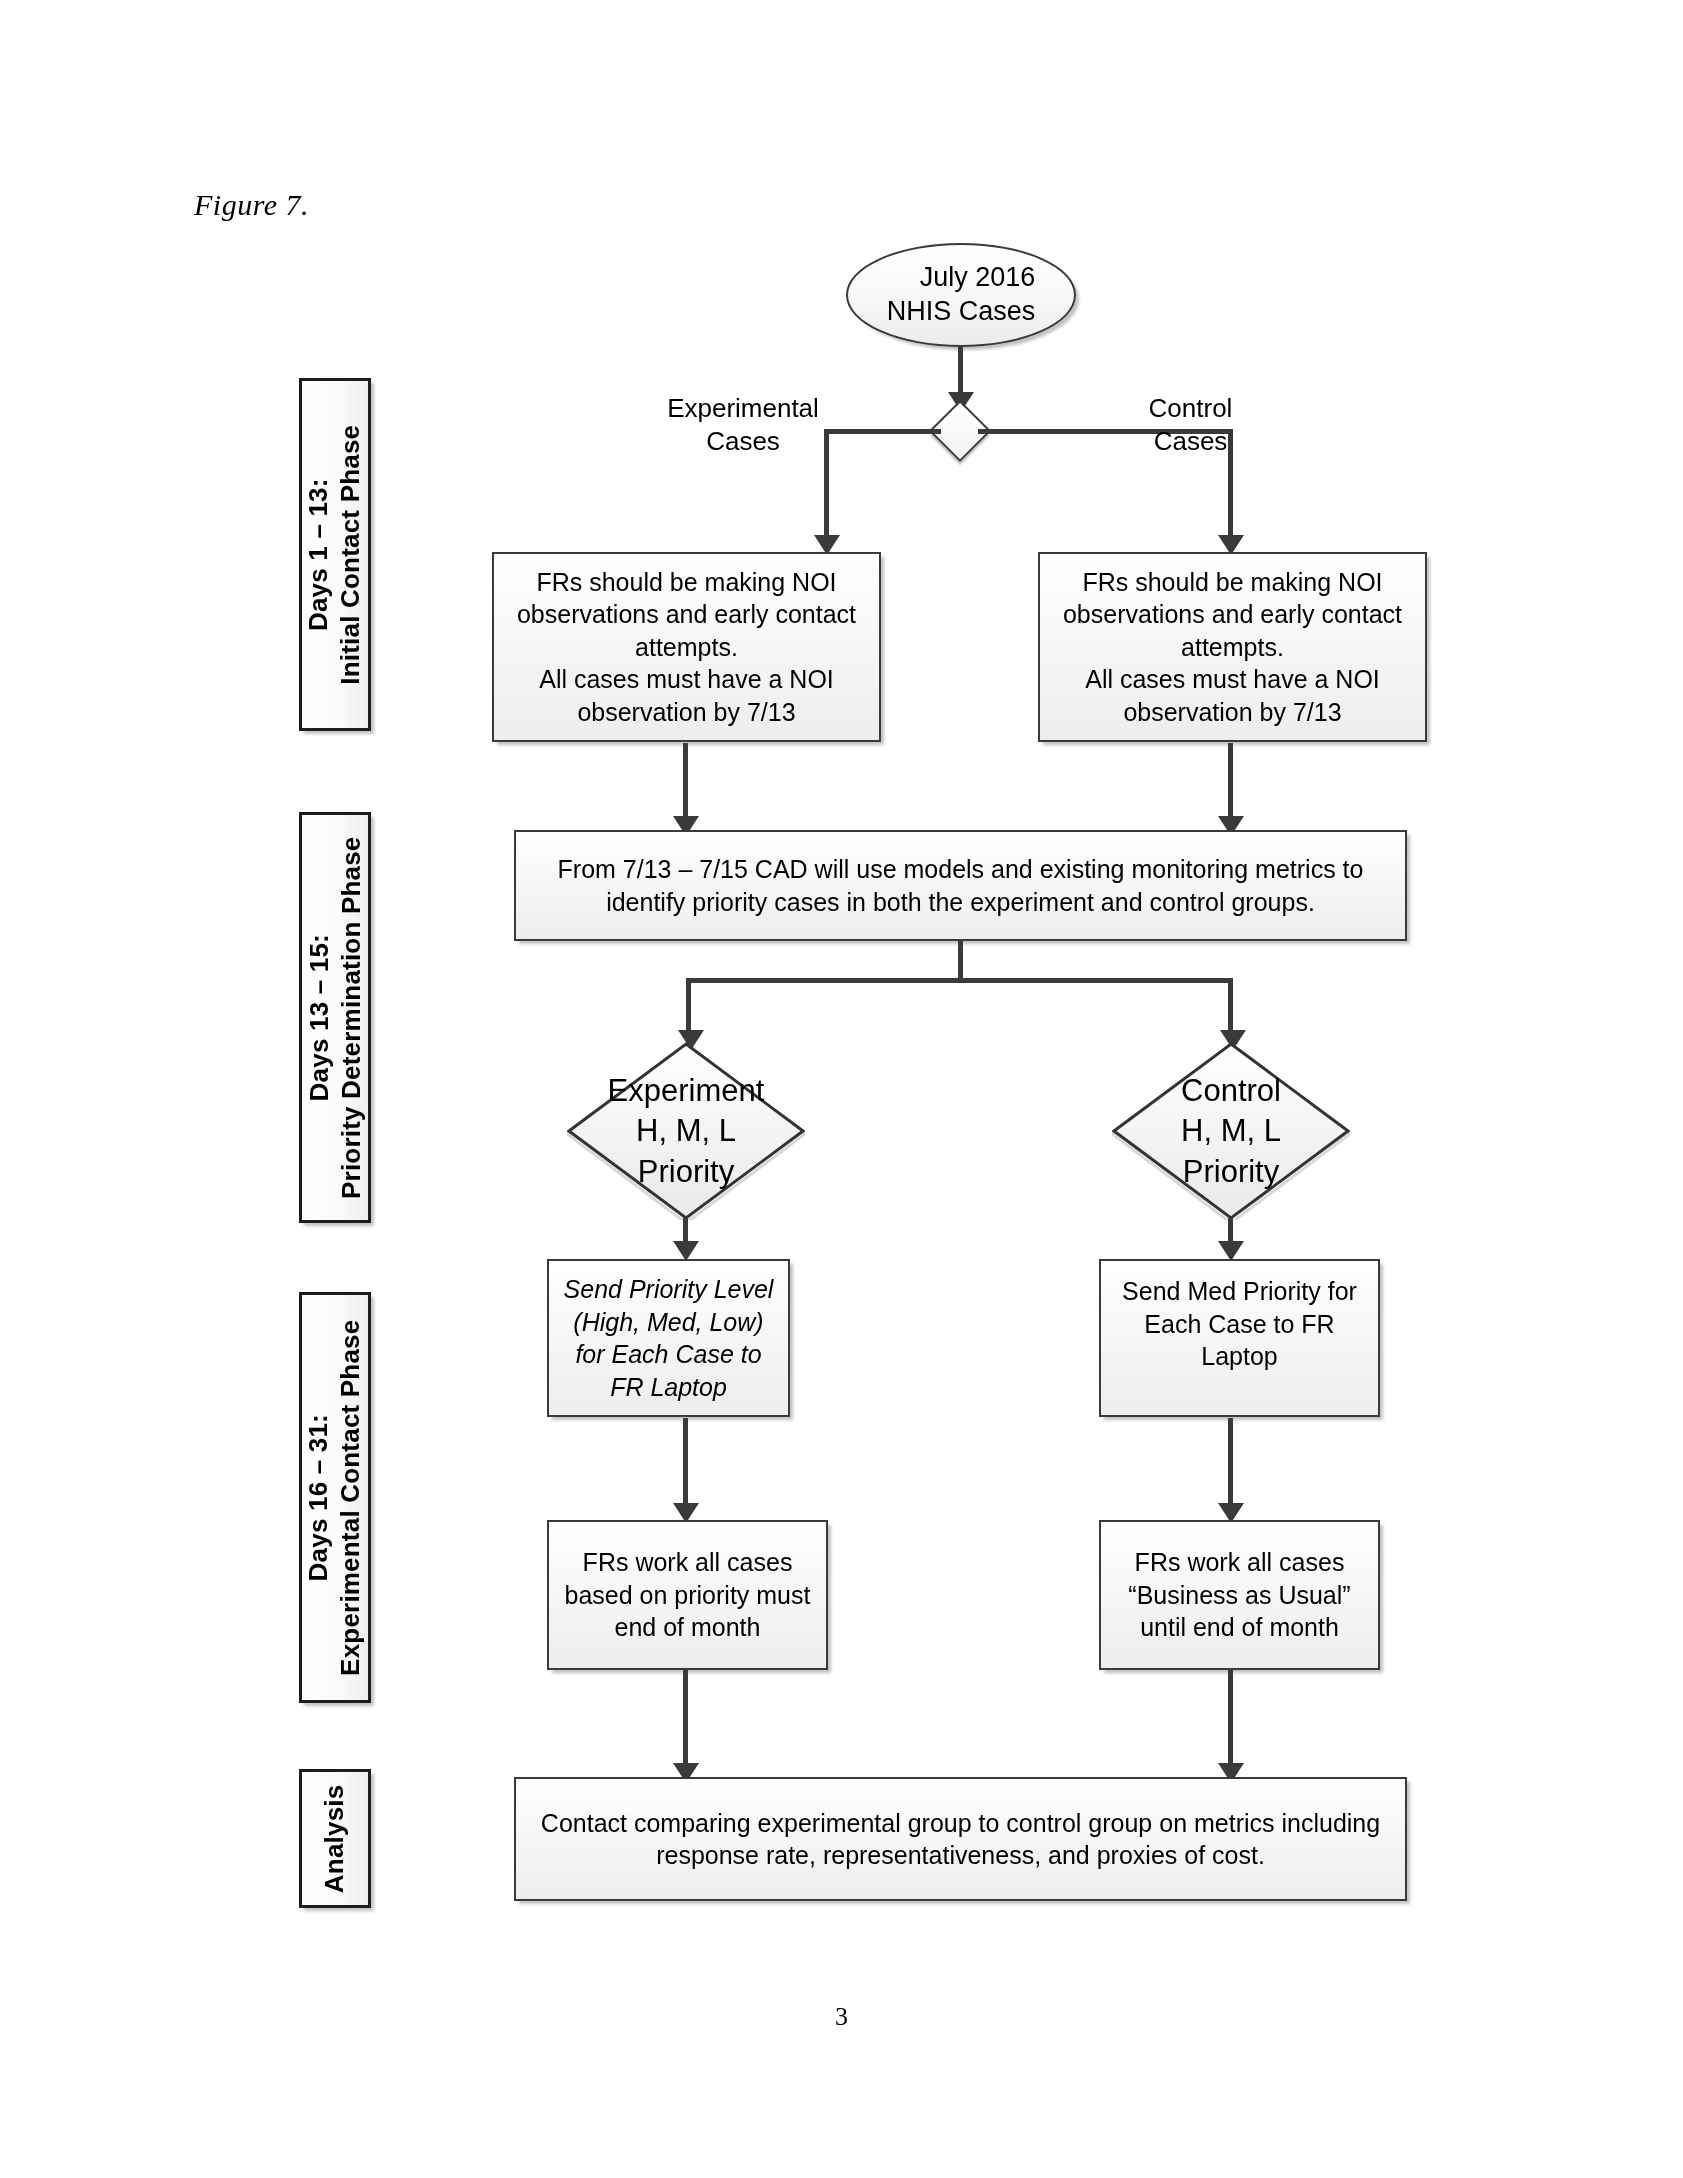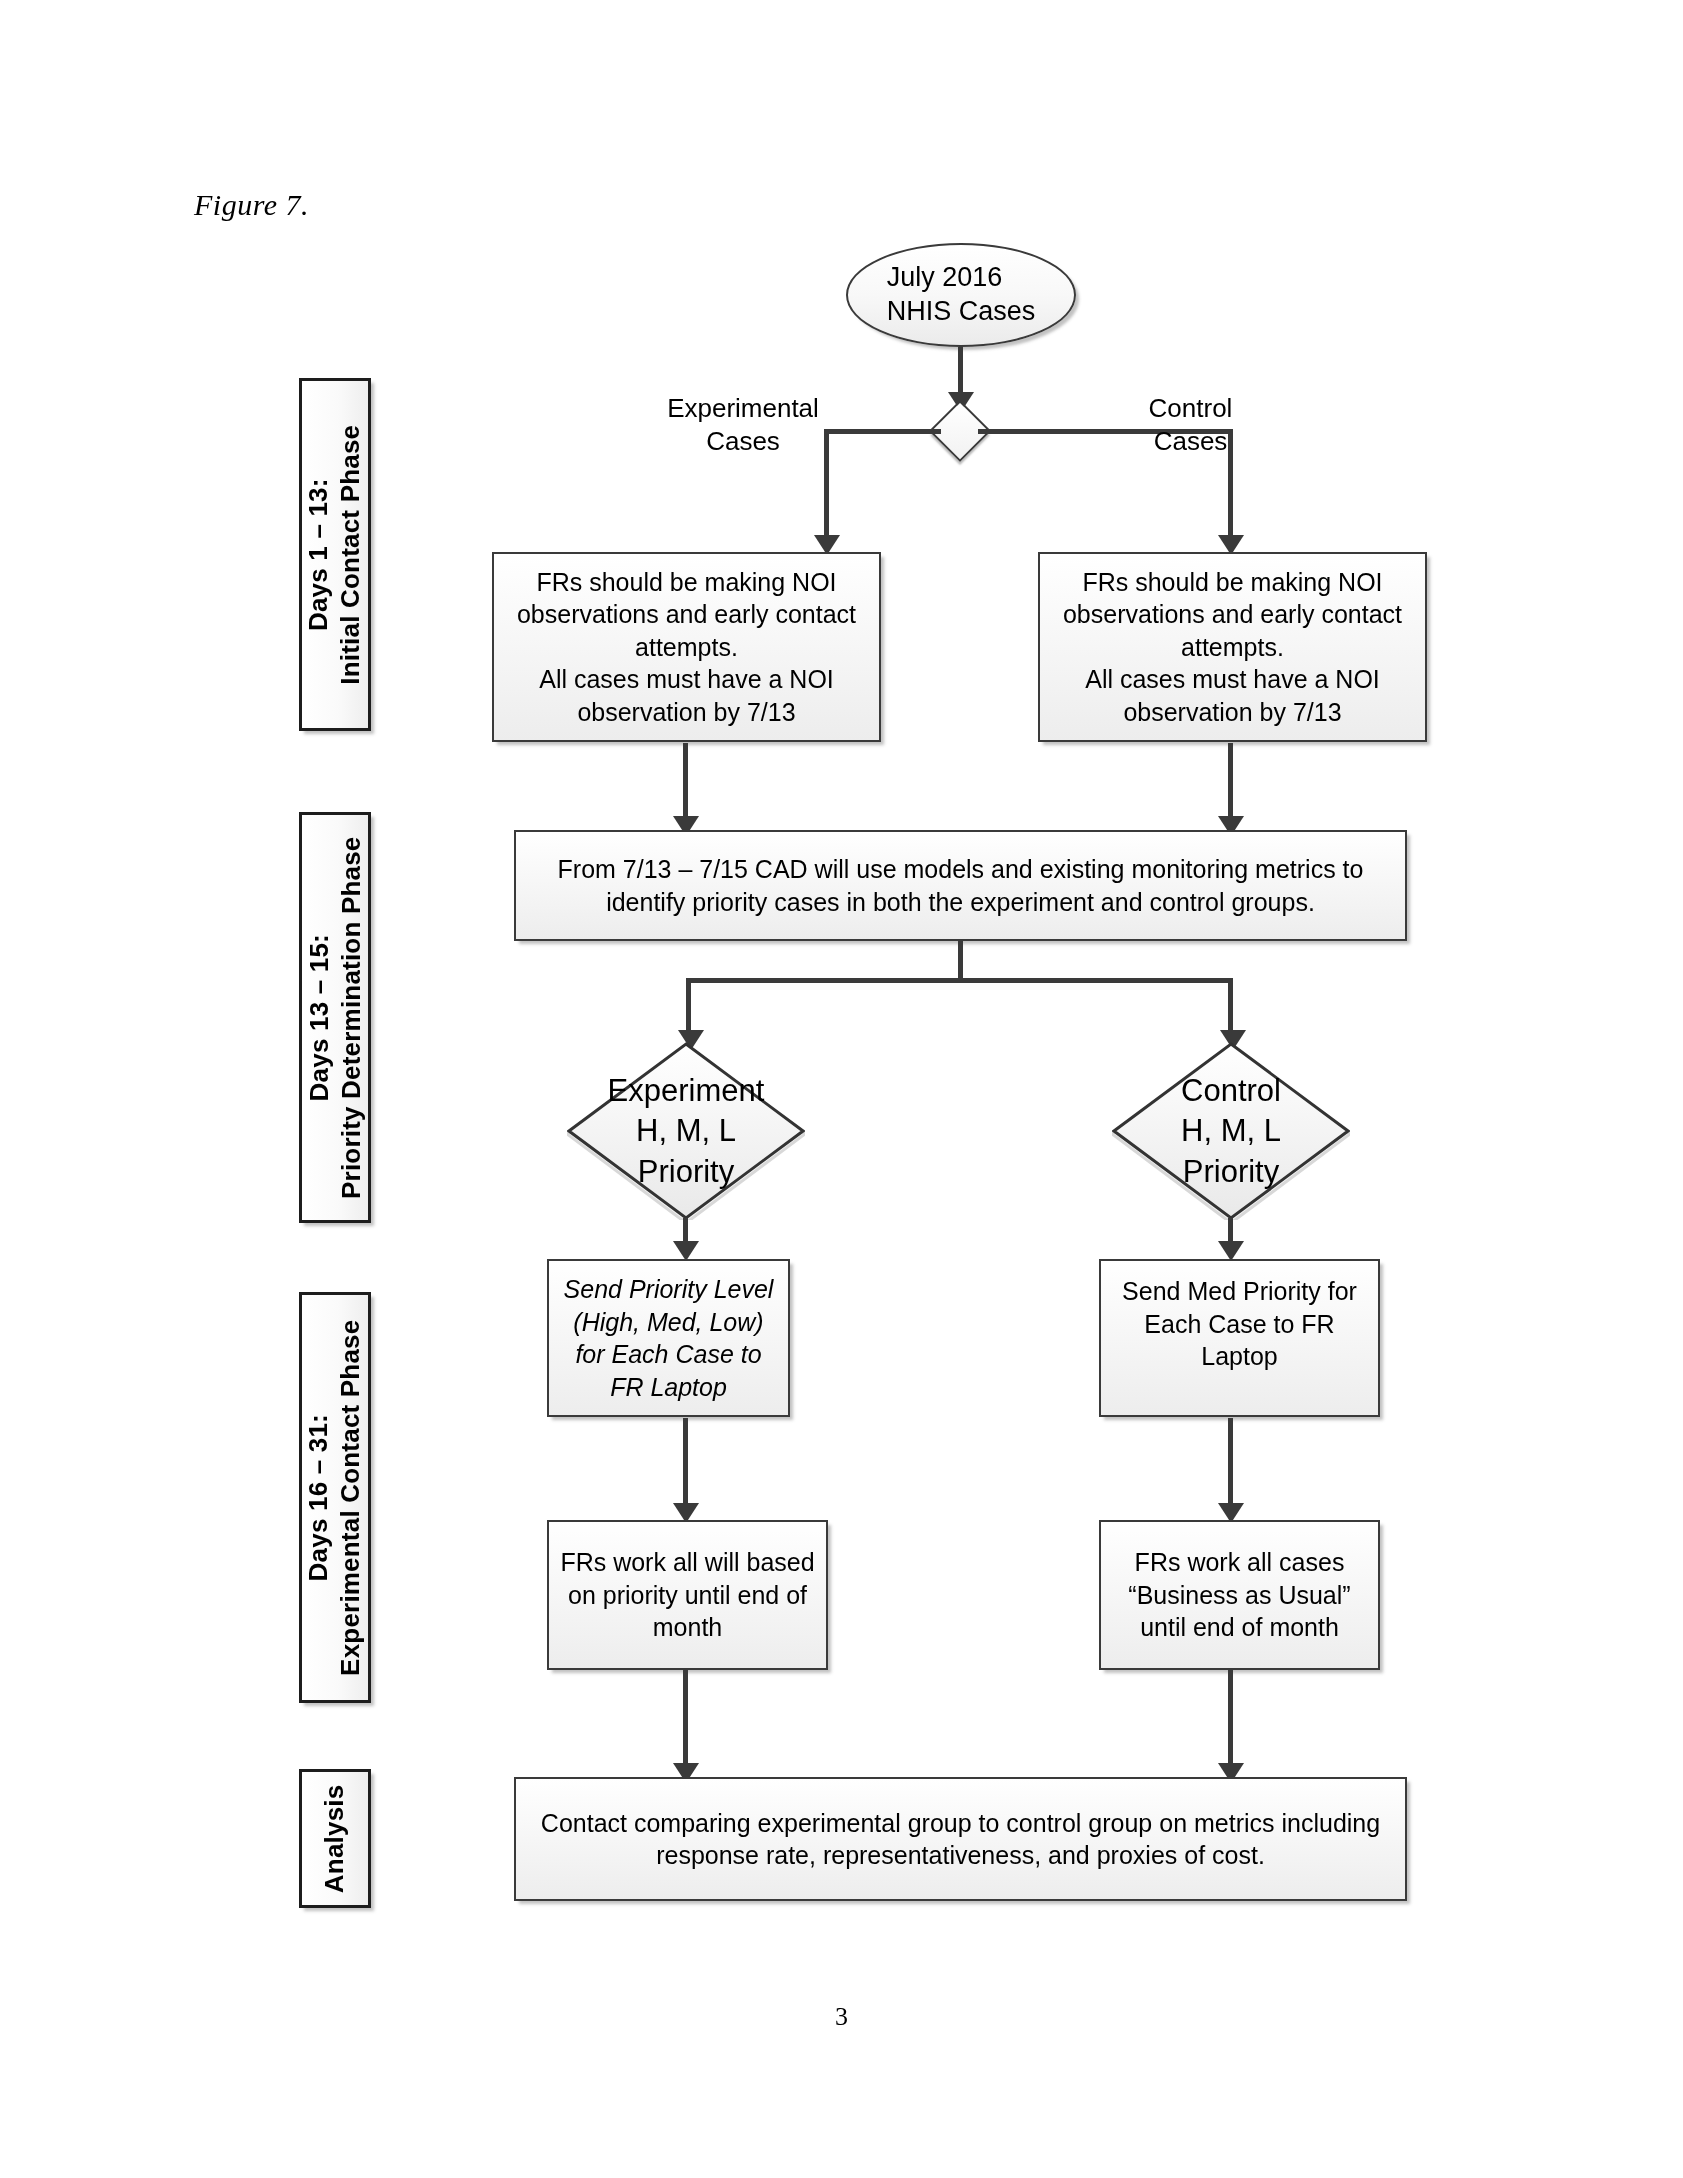--- a/index.html
+++ b/index.html
@@ -90,21 +90,21 @@
   .oval {
     position: absolute;
     box-sizing: border-box;
     border: 2px solid #3a3a3a;
     border-radius: 50% / 50%;
     background: linear-gradient(180deg, #ffffff 0%, #f8f8f8 50%, #ebebeb 100%);
     box-shadow: 4px 4px 3px -1px rgba(120,120,120,0.45);
     display: flex;
     align-items: center;
     justify-content: center;
-    text-align: left;
+    text-align: right;
     font-size: 27px;
     line-height: 1.25;
   }
 
   
   .diamond-wrap {
     position: absolute;
   }
   .diamond-wrap .dia {
     position: absolute;
@@ -280,21 +280,21 @@
     <span>Send Med Priority for Each Case to FR Laptop</span>
   </div>
 
   <div class="vline" style="left:683px; top:1418px; height:89px;"></div>
   <div class="arrow-down" style="left:673px; top:1503px;"></div>
 
   <div class="vline" style="left:1228px; top:1418px; height:89px;"></div>
   <div class="arrow-down" style="left:1218px; top:1503px;"></div>
 
   <div class="shape" style="left:547px; top:1520px; width:281px; height:150px;">
-    <span>FRs work all will based on priority until end of month</span>
+    <span>FRs work all cases based on priority must end of month</span>
   </div>
 
   <div class="shape" style="left:1099px; top:1520px; width:281px; height:150px;">
     <span>FRs work all cases “Business as Usual” until end of month</span>
   </div>
 
   <div class="vline" style="left:683px; top:1670px; height:97px;"></div>
   <div class="arrow-down" style="left:673px; top:1763px;"></div>
 
   <div class="vline" style="left:1228px; top:1670px; height:97px;"></div>

